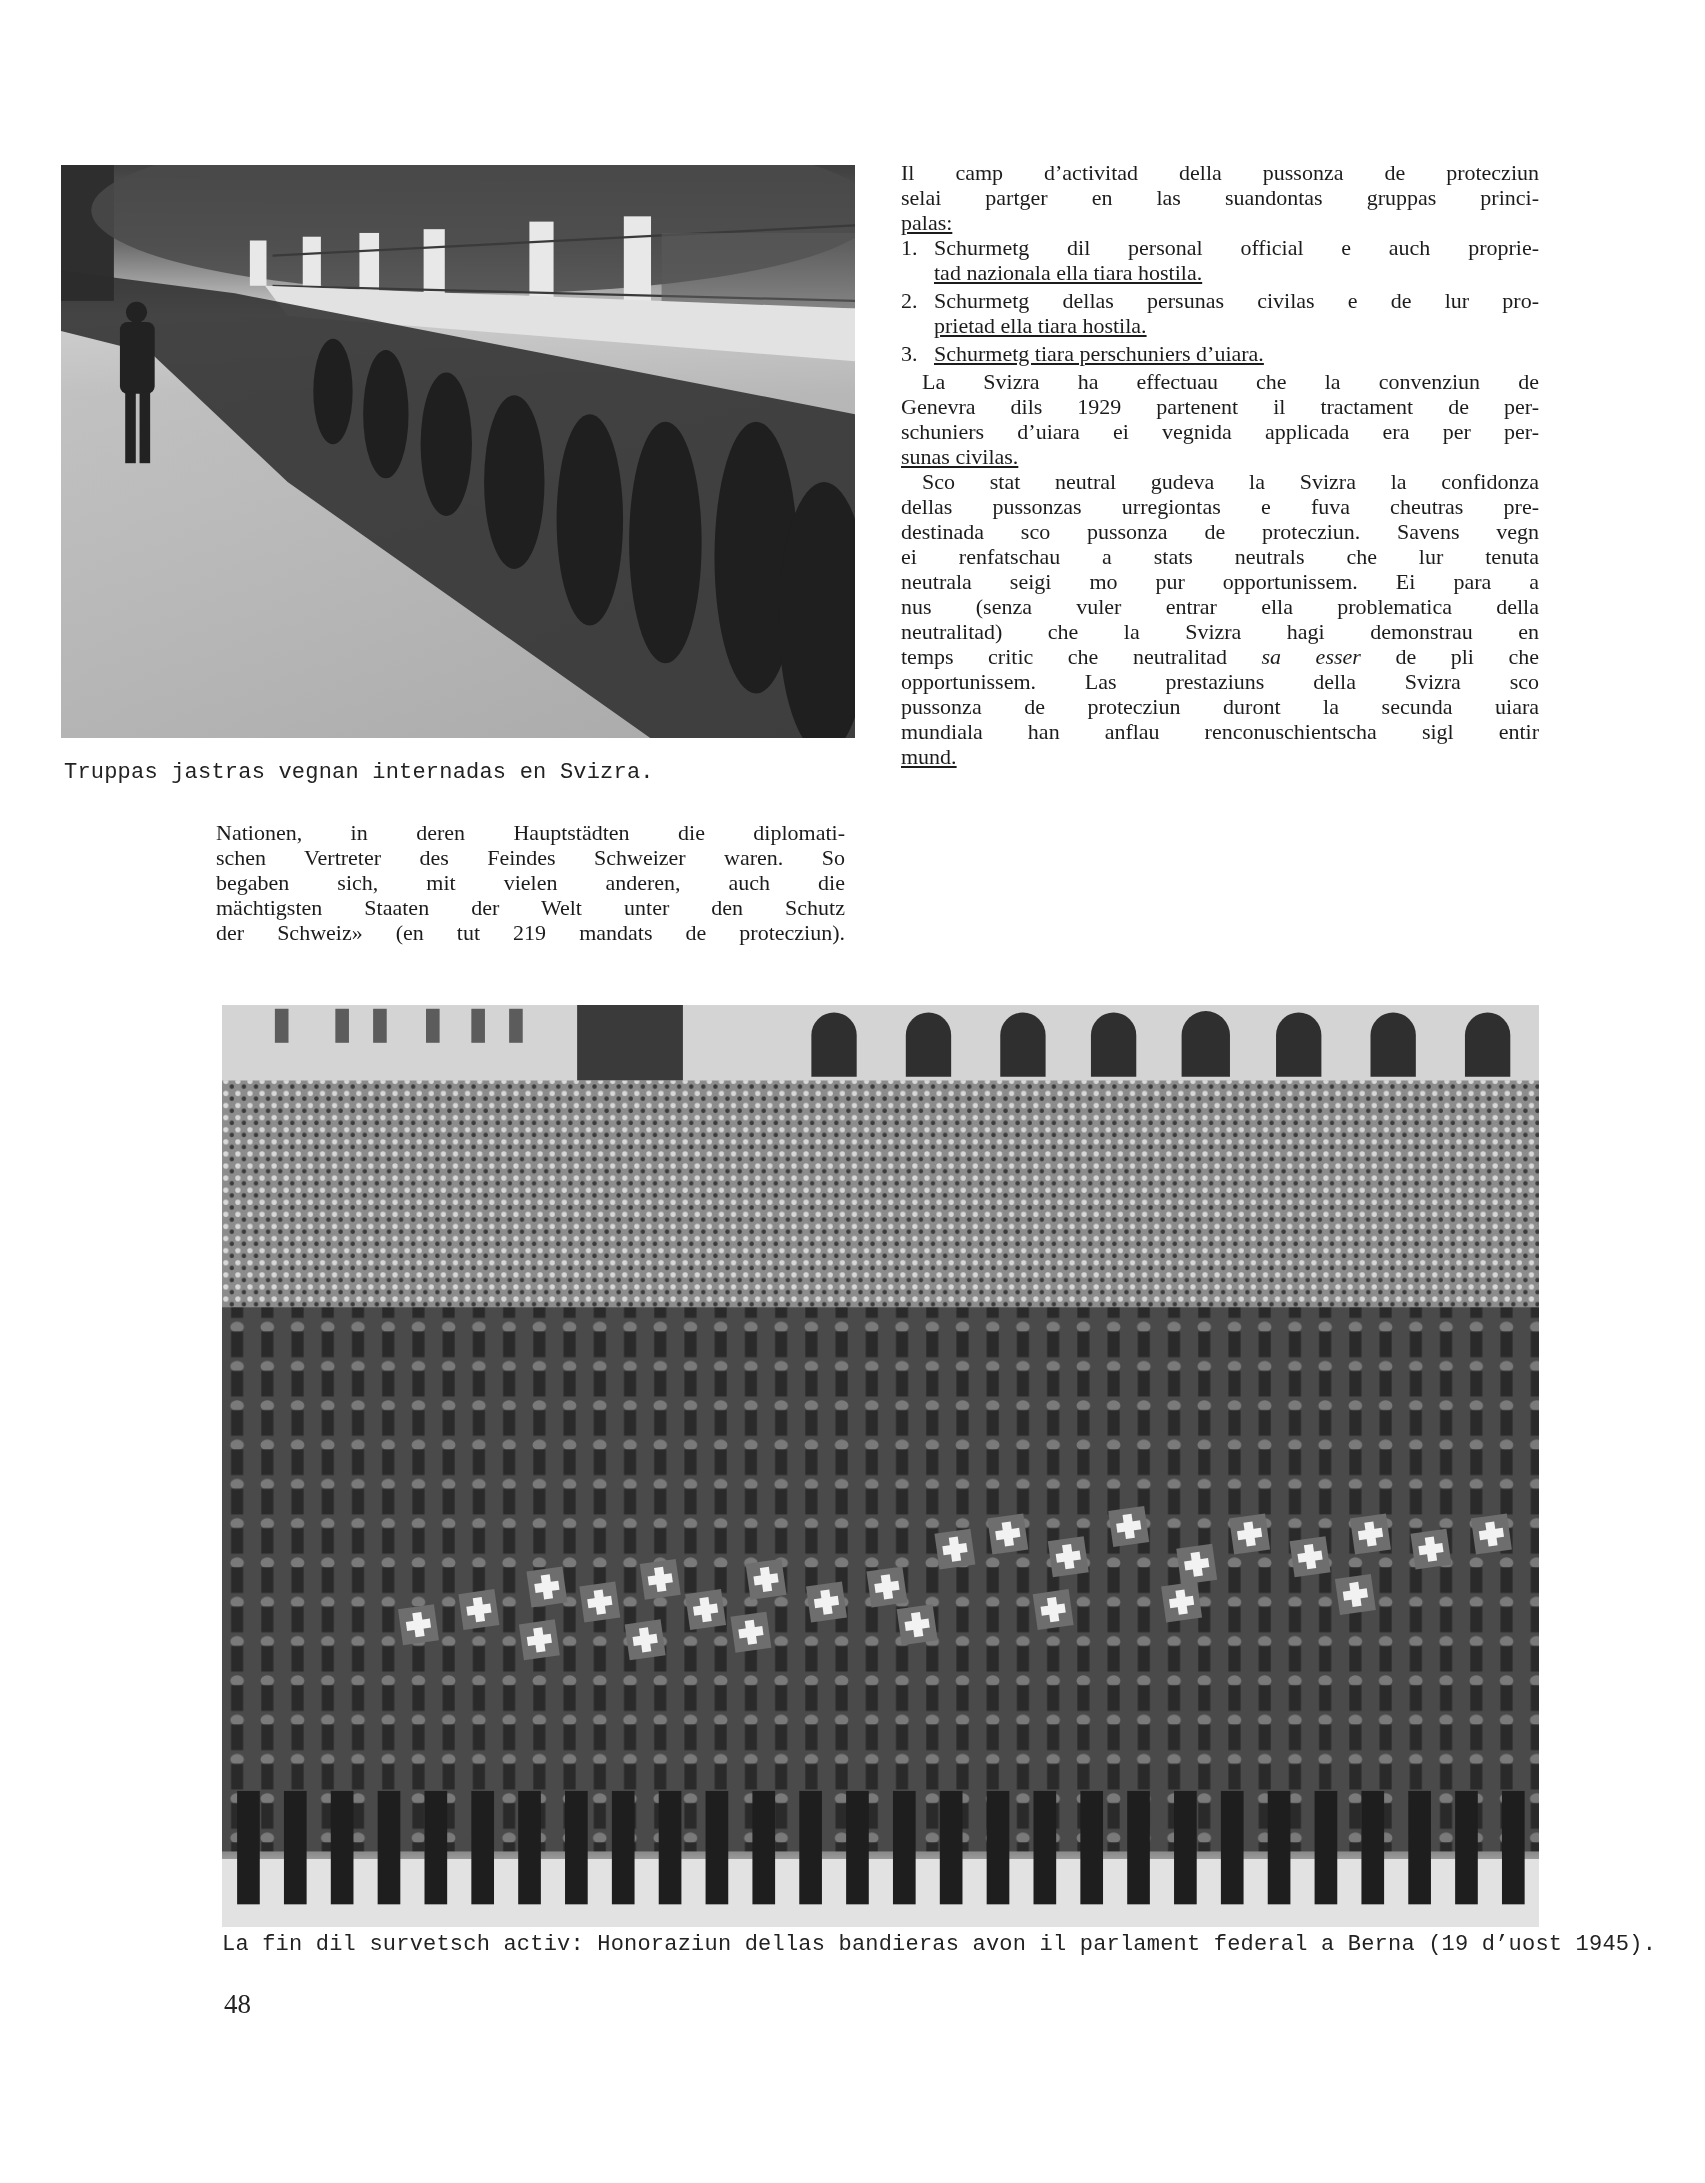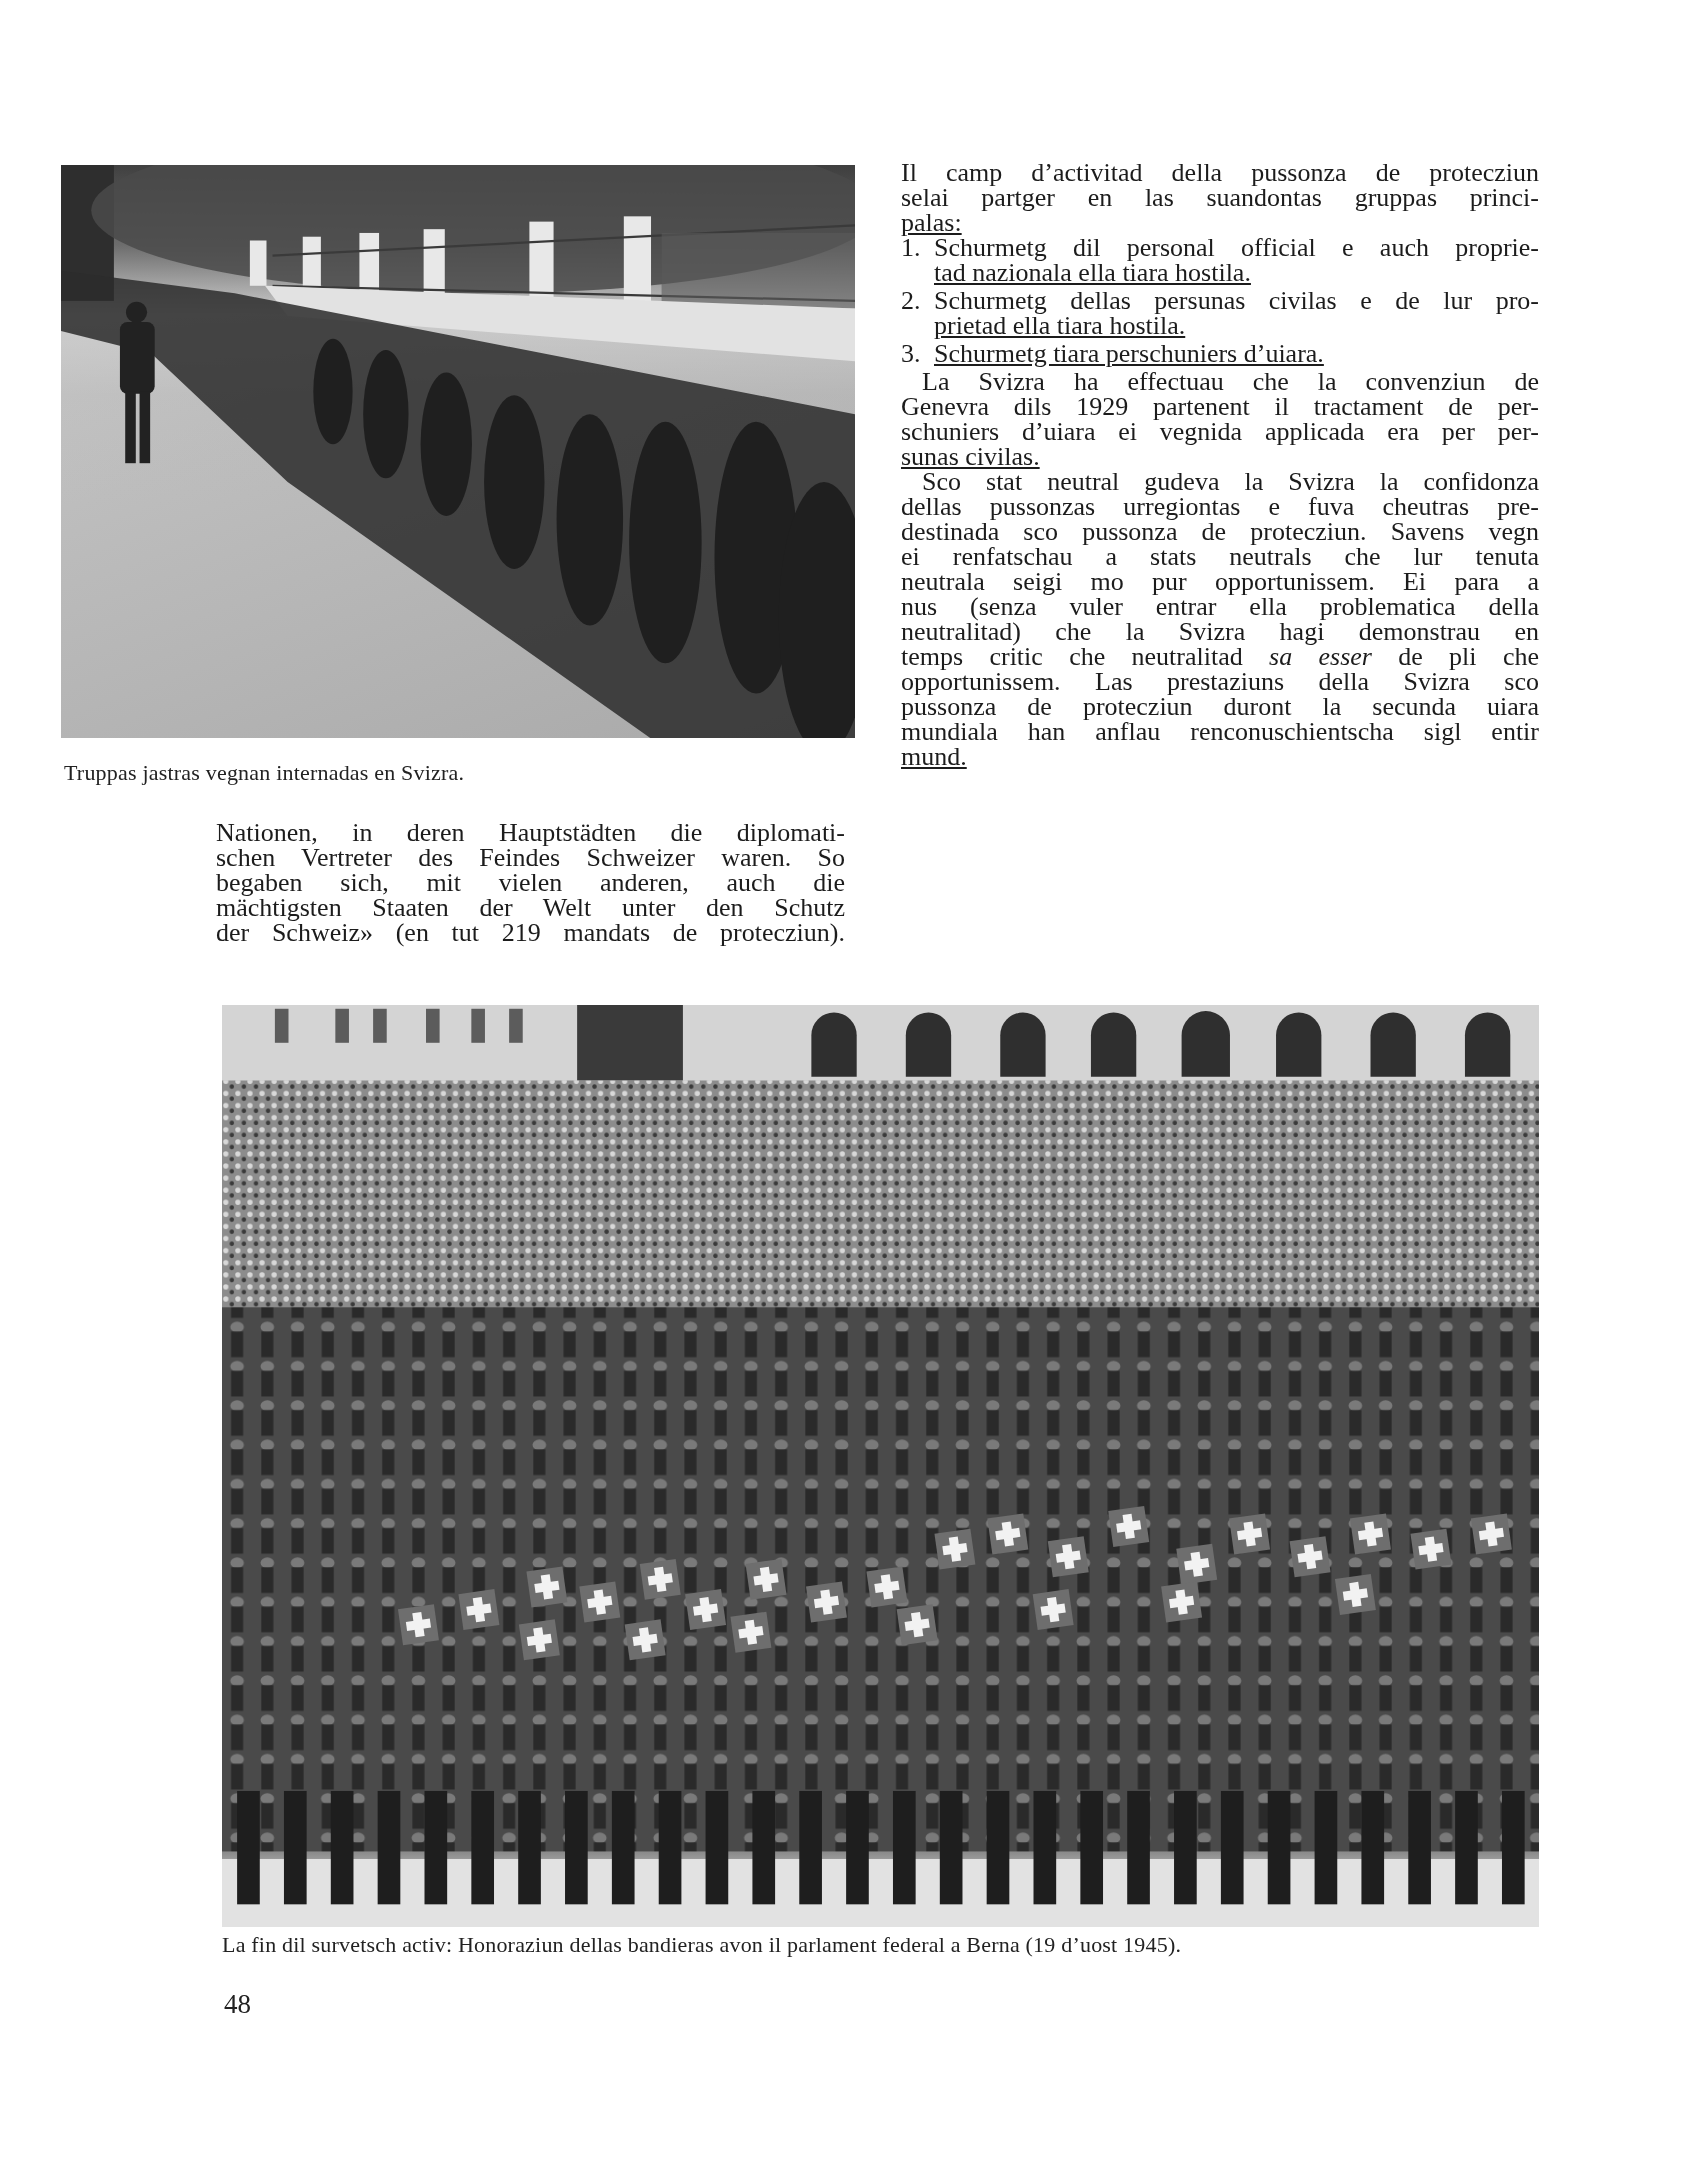--- a/index.html
+++ b/index.html
@@ -7,24 +7,24 @@
          font-family: "Liberation Serif", "DejaVu Serif", serif; color: #1c1c1c; }
   .photo { position: absolute; overflow: hidden; }
   #photo-top { left: 61px; top: 165px; width: 794px; height: 573px;
     background:
       linear-gradient(180deg, rgba(40,40,40,0.85) 0%, rgba(70,70,70,0.7) 14%, rgba(210,210,210,0.6) 26%, rgba(185,185,185,0.2) 40%, rgba(220,220,220,0) 60%),
       linear-gradient(160deg, #cfcfcf 0%, #bdbdbd 40%, #a9a9a9 100%); }
   #photo-bottom { left: 222px; top: 1005px; width: 1317px; height: 922px;
     background:
       linear-gradient(180deg, #d9d9d9 0%, #c4c4c4 8%, #8a8a8a 10%, #9d9d9d 26%, #7d7d7d 40%, #6a6a6a 58%, #4a4a4a 72%, #3e3e3e 88%, #dcdcdc 96%, #e6e6e6 100%); }
   .photo svg { position: absolute; left: 0; top: 0; width: 100%; height: 100%; }
-  .caption { position: absolute; font-size: 22px; line-height: 27px; color: #222; letter-spacing: 0.2px; white-space: nowrap; }
+  .caption { position: absolute; font-size: 22px; line-height: 27px; color: #222; letter-spacing: 0.2px; white-space: nowrap; font-family: Liberation Mono, monospace; }
   #caption-top { left: 64px; top: 759px; }
   #caption-bottom { left: 222px; top: 1931px; }
-  .text-col { position: absolute; font-size: 26px; line-height: 25px; text-align: justify; color: #1c1c1c; }
+  .text-col { position: absolute; font-size: 22px; line-height: 25px; text-align: justify; color: #1c1c1c; }
   #col-left { left: 216px; top: 820px; width: 629px; }
   #col-right { left: 901px; top: 160px; width: 638px; }
   .line { display: block; text-align: justify; text-align-last: justify; white-space: nowrap; }
   .line.last { text-align-last: left; text-decoration: underline; }
   .list-item { display: flex; margin: 0 0 3px 0; }
   .list-num { width: 33px; flex: none; }
   .list-body { flex: 1; }
   #page-number { position: absolute; left: 224px; top: 1989px; font-size: 27px; color: #222; }
   .ital { font-style: italic; font-family: Liberation Serif, serif; }
 </style>

